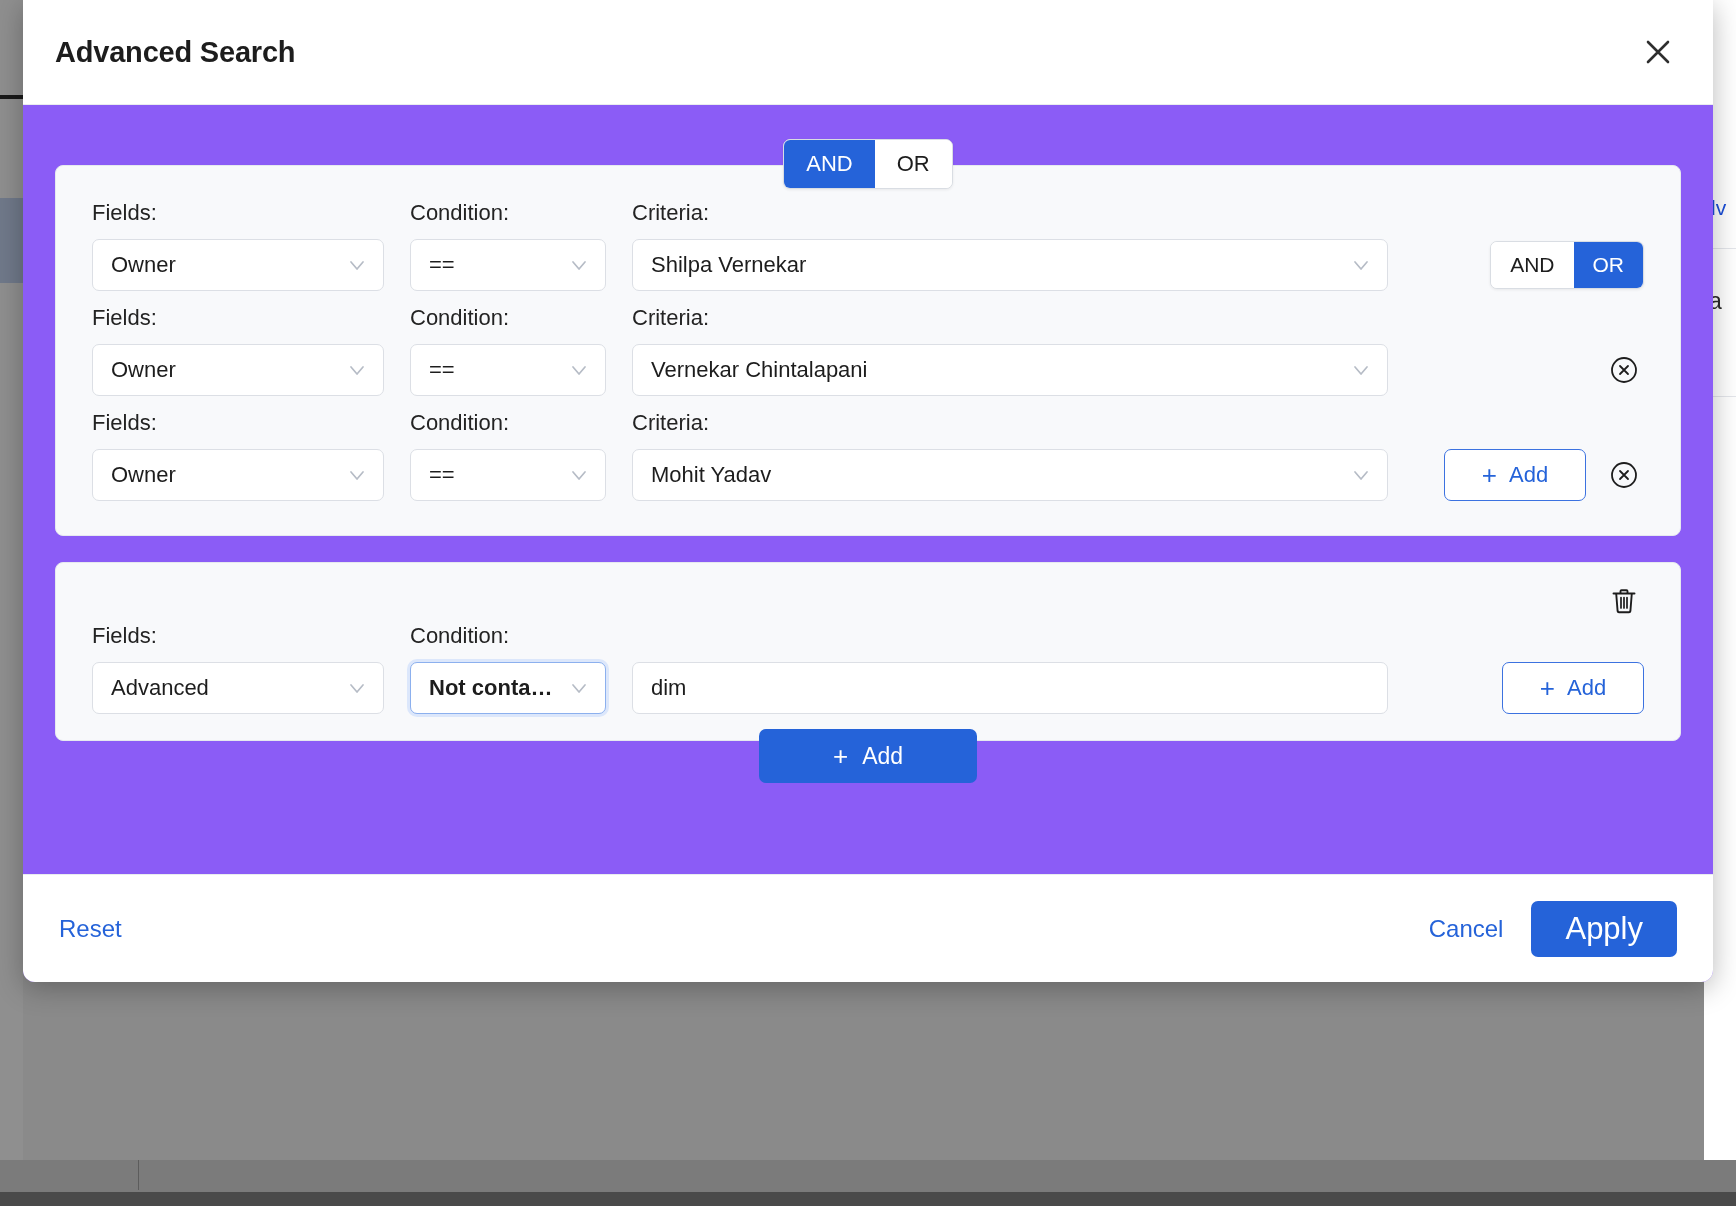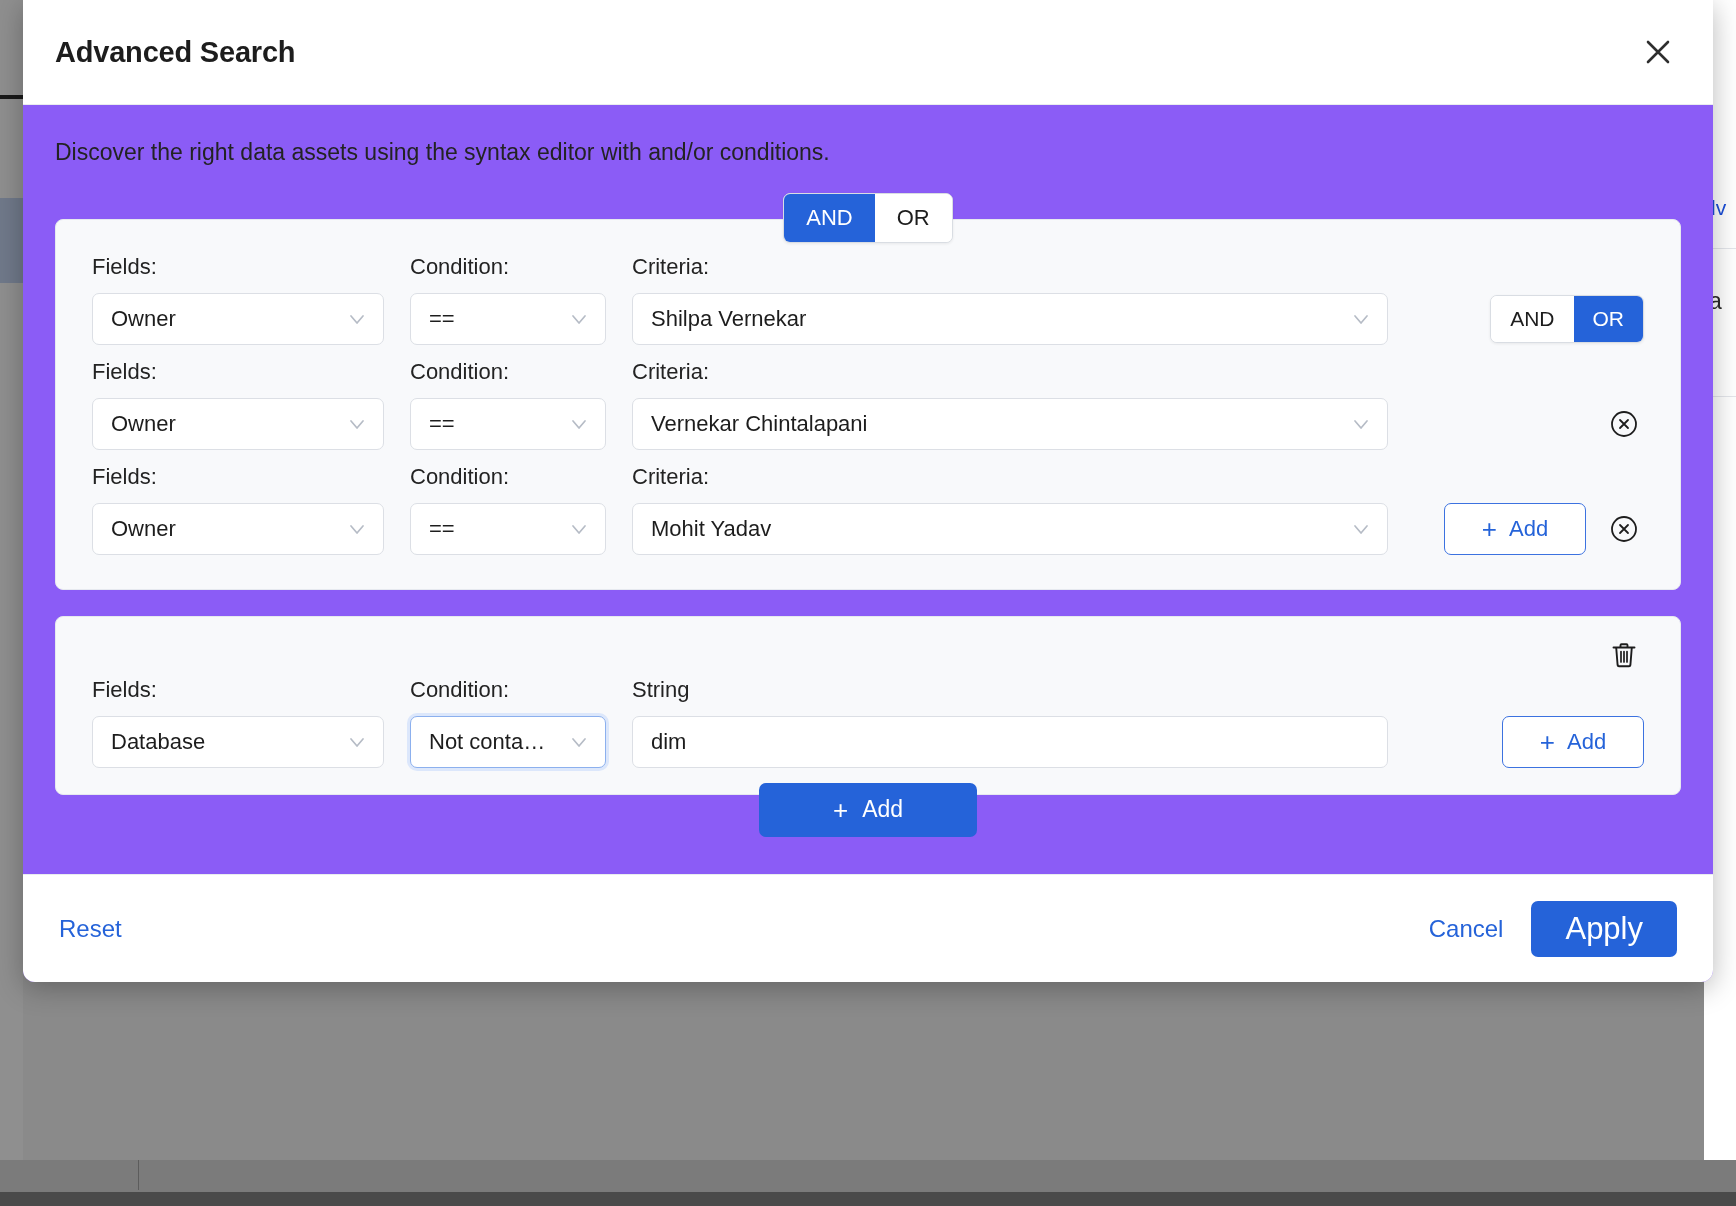--- a/index.html
+++ b/index.html
@@ -191,20 +191,21 @@
     display: flex; align-items: center;
     padding: 0 16px 0 18px;
     font-size: 22px; color: #1d1d1d;
     cursor: pointer;
     overflow: hidden;
     white-space: nowrap;
   }
   .ctl.focused {
     border-color: #8cb0ee;
     box-shadow: 0 0 0 3px #dce7fb;
+    font-weight: bold;
   }
   .ctl .val { flex: 1 1 auto; overflow: hidden; text-overflow: ellipsis; white-space: nowrap; }
   .ctl .chev { flex: 0 0 auto; margin-left: 10px; display: flex; align-items: center; }
   .ctl.input-ctl { cursor: text; }
 
   
   .tail-inner {
     display: flex; align-items: center; gap: 18px;
     height: 52px;
   }
@@ -292,21 +293,20 @@
     <div id="modal-title">Advanced Search</div>
     <button id="close-btn" aria-label="Close">
       <svg width="30" height="30" viewBox="0 0 30 30" fill="none" aria-hidden="true">
         <path d="M5 5 L25 25 M25 5 L5 25" stroke="#2e2e2e" stroke-width="2.6" stroke-linecap="round"></path>
       </svg>
     </button>
   </div>
 
   <div id="modal-body">
 
-    <p id="description">Discover the right data assets using the syntax editor with and/or conditions.</p>
 
     <div id="toplevel-toggle-wrap">
       <div class="seg">
         <button class="seg-btn active">AND</button>
         <button class="seg-btn">OR</button>
       </div>
     </div>
 
     <div class="group" id="group-1">
 
@@ -462,41 +462,40 @@
             <path d="M7.2 7.5 L8.6 25 A1.4 1.4 0 0 0 10 26.2 H20 A1.4 1.4 0 0 0 21.4 25 L22.8 7.5" stroke="#1d1d1d" stroke-width="1.9" stroke-linejoin="round"></path>
             <path d="M12 11.5 V22 M15 11.5 V22 M18 11.5 V22" stroke="#1d1d1d" stroke-width="1.7" stroke-linecap="round"></path>
           </svg>
         </button>
       </div>
 
       <div class="rule-row">
         <div class="col col-field">
           <div class="lbl">Fields:</div>
           <div class="ctl">
-            <span class="val">Database</span>
+            <span class="val">Advanced</span>
             <span class="chev">
               <svg width="20" height="20" viewBox="0 0 20 20" fill="none" aria-hidden="true">
                 <path d="M4 7 L10 14 L16 7" stroke="#b6bcc6" stroke-width="1.7" stroke-linecap="round" stroke-linejoin="round"></path>
               </svg>
             </span>
           </div>
         </div>
         <div class="col col-cond">
           <div class="lbl">Condition:</div>
           <div class="ctl focused">
             <span class="val">Not conta…</span>
             <span class="chev">
               <svg width="20" height="20" viewBox="0 0 20 20" fill="none" aria-hidden="true">
                 <path d="M4 7 L10 14 L16 7" stroke="#b6bcc6" stroke-width="1.7" stroke-linecap="round" stroke-linejoin="round"></path>
               </svg>
             </span>
           </div>
         </div>
         <div class="col col-crit">
-          <div class="lbl">String</div>
           <div class="ctl input-ctl">
             <span class="val">dim</span>
           </div>
         </div>
         <div class="col col-tail">
           <div class="tail-inner">
             <button class="btn-add-outline">
               <span class="plus">+</span>
               <span>Add</span>
             </button>

